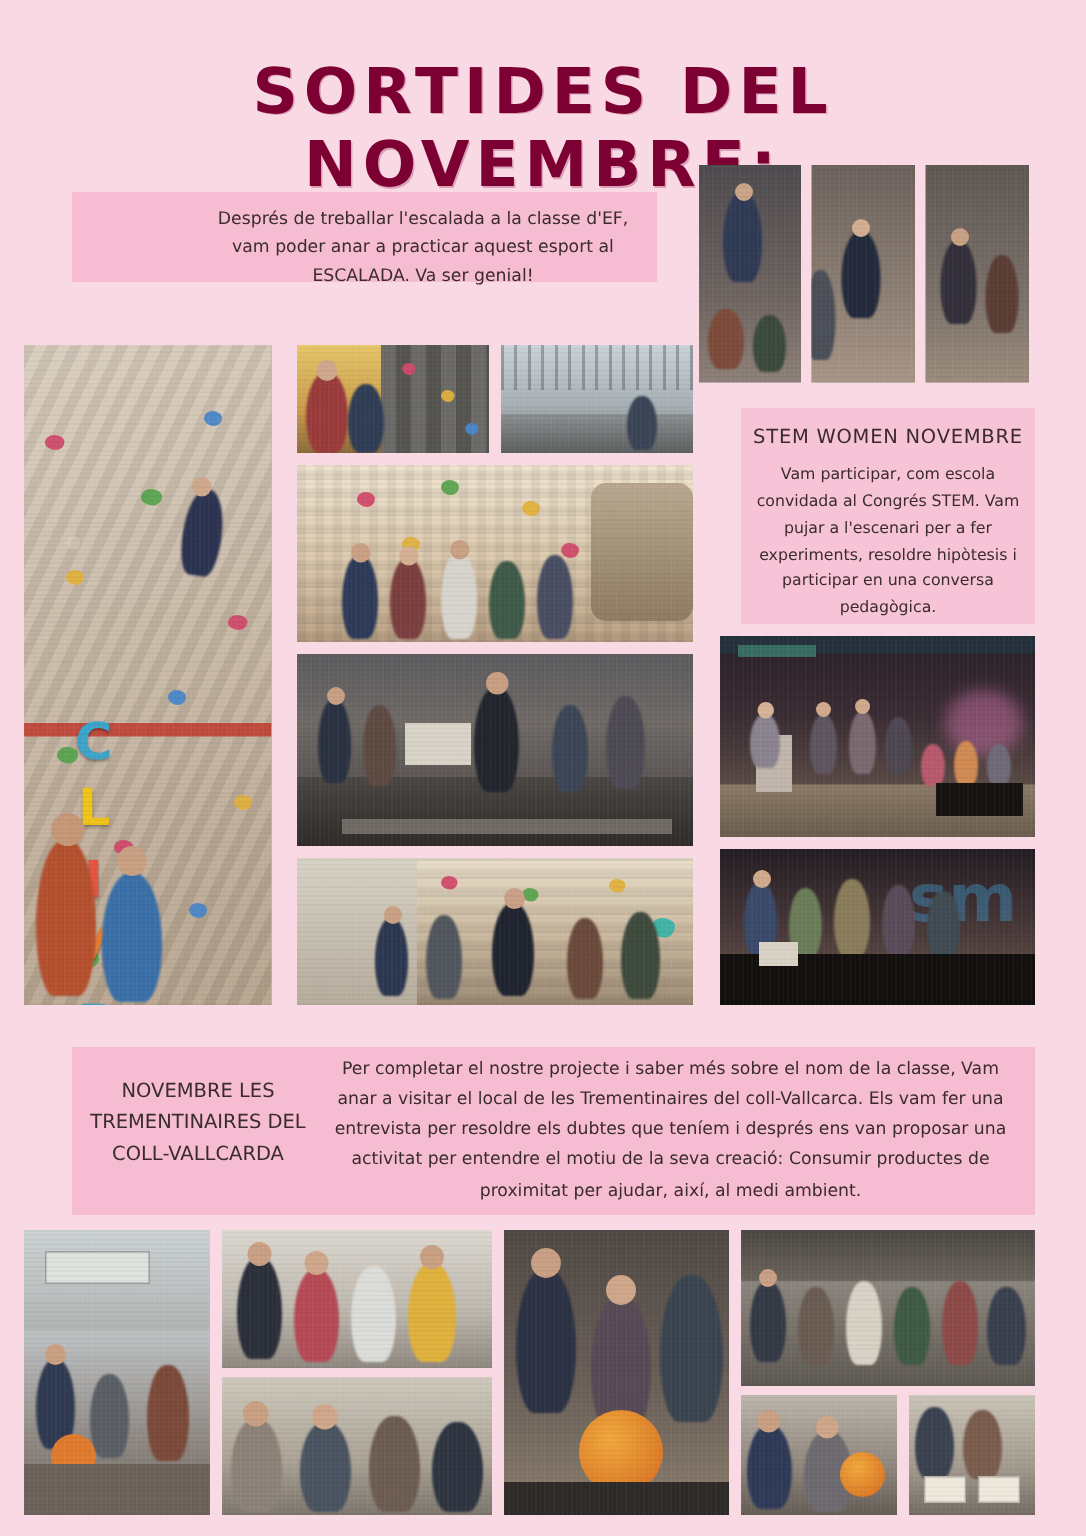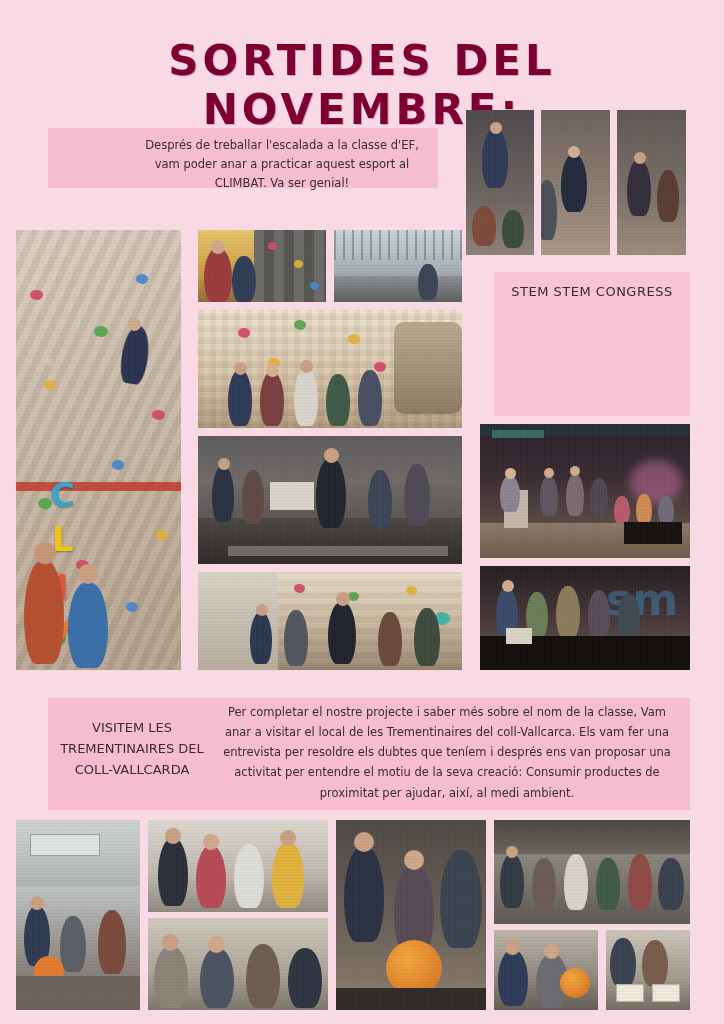--- a/index.html
+++ b/index.html
@@ -138,21 +138,21 @@
   }
 </style>
 </head>
 <body>
 
 <div class="page">
 
   <div class="title">SORTIDES DEL NOVEMBRE:</div>
 
   <div class="banner" style="left:48px; top:128px; width:390px; height:60px;"></div>
-  <div class="banner-text" style="left:132px; top:136px; width:300px;">Després de treballar l'escalada a la classe d'EF, vam poder anar a practicar aquest esport al CLIMBAT. Va ser genial!</div>
+  <div class="banner-text" style="left:132px; top:136px; width:300px;">Després de treballar l'escalada a la classe d'EF, vam poder anar a practicar aquest esport al ESCALADA. Va ser genial!</div>
 
   <div class="photo" style="left:466px; top:110px; width:68px; height:145px;">
     <div class="pf wall" style="background:linear-gradient(180deg,#4e4a4e,#6e6460 60%,#8d8078);"></div>
     <div class="fig" style="left:16px; top:18px; width:26px; height:60px; background:#2f3a55;"></div>
     <div class="head" style="left:24px; top:12px; width:12px; height:12px; background:#caa489;"></div>
     <div class="fig" style="left:6px; top:96px; width:24px; height:40px; background:#7d4b3a;"></div>
     <div class="fig" style="left:36px; top:100px; width:22px; height:38px; background:#3a4a3c;"></div>
     <div class="noise"></div>
   </div>
   <div class="photo" style="left:541px; top:110px; width:69px; height:145px;">
@@ -271,21 +271,22 @@
     <div class="head" style="left:58px; top:32px; width:12px; height:12px; background:#caa082;"></div>
     <div class="fig" style="left:86px; top:38px; width:24px; height:56px; background:#52575f;"></div>
     <div class="fig" style="left:130px; top:30px; width:28px; height:62px; background:#1f2430;"></div>
     <div class="head" style="left:138px; top:20px; width:14px; height:14px; background:#c9a084;"></div>
     <div class="fig" style="left:180px; top:40px; width:24px; height:54px; background:#6b4a3c;"></div>
     <div class="fig" style="left:216px; top:36px; width:26px; height:58px; background:#3d4a3c;"></div>
     <div class="noise"></div>
   </div>
 
   <div class="stem-box" style="left:494px; top:272px; width:196px; height:144px;"></div>
-  <div class="stem-title" style="left:494px; top:284px; width:196px;">STEM STEM CONGRESS</div>
+  <div class="stem-title" style="left:494px; top:284px; width:196px;">STEM WOMEN NOVEMBRE</div>
+  <div class="stem-body" style="left:504px; top:308px; width:176px;">Vam participar, com escola convidada al Congrés STEM. Vam pujar a l'escenari per a fer experiments, resoldre hipòtesis i participar en una conversa pedagògica.</div>
 
   <div class="photo" style="left:480px; top:424px; width:210px; height:134px;">
     <div class="pf dark-room"></div>
     <div style="position:absolute; left:0; right:0; top:0; height:12px; background:#24303a;"></div>
     <div style="position:absolute; left:12px; top:6px; width:52px; height:8px; background:#3d7c6e; opacity:.8;"></div>
     <div class="stagefloor"></div>
     <div class="spot" style="left:150px; top:36px; width:52px; height:44px; background:rgba(220,120,180,.45);"></div>
 
     <div style="position:absolute; left:24px; top:66px; width:24px; height:38px; background:#c2b6ac;"></div>
     <div class="fig" style="left:20px; top:52px; width:20px; height:36px; background:#8b8490;"></div>
@@ -312,21 +313,21 @@
     <div class="fig" style="left:46px; top:26px; width:22px; height:46px; background:#6b7c58;"></div>
     <div class="fig" style="left:76px; top:20px; width:24px; height:52px; background:#8a7c5a;"></div>
     <div class="fig" style="left:108px; top:24px; width:22px; height:48px; background:#5a4b58;"></div>
     <div class="fig" style="left:138px; top:28px; width:22px; height:44px; background:#3f4a52;"></div>
     <div style="position:absolute; left:0; right:0; bottom:0; height:34px; background:#120f0d;"></div>
     <div style="position:absolute; left:26px; bottom:26px; width:26px; height:16px; background:#d9d2c4;"></div>
     <div class="noise"></div>
   </div>
 
   <div class="banner" style="left:48px; top:698px; width:642px; height:112px;"></div>
-  <div class="vis-label" style="left:52px; top:718px; width:160px;">VISITEM LES TREMENTINAIRES DEL COLL-VALLCARDA</div>
+  <div class="vis-label" style="left:52px; top:718px; width:160px;">NOVEMBRE LES TREMENTINAIRES DEL COLL-VALLCARDA</div>
   <div class="vis-text" style="left:214px; top:702px; width:466px;">Per completar el nostre projecte i saber més sobre el nom de la classe, Vam anar a visitar el local de les Trementinaires del coll-Vallcarca. Els vam fer una entrevista per resoldre els dubtes que teníem i després ens van proposar una activitat per entendre el motiu de la seva creació: Consumir productes de proximitat per ajudar, així, al medi ambient.</div>
 
   <div class="photo" style="left:16px; top:820px; width:124px; height:190px;">
     <div class="pf class-room"></div>
     <div style="position:absolute; left:0; right:0; top:0; height:66px; background:linear-gradient(180deg,#cdd3d4,#b0b5b4);"></div>
     <div style="position:absolute; left:14px; top:14px; width:70px; height:22px; background:#dfe3df; border:1px solid #9aa0a0;"></div>
     <div class="fig" style="left:8px; top:86px; width:26px; height:60px; background:#2f3a52;"></div>
     <div class="head" style="left:14px; top:76px; width:14px; height:14px; background:#caa082;"></div>
     <div class="fig" style="left:44px; top:96px; width:26px; height:56px; background:#5a5f66;"></div>
     <div style="position:absolute; left:18px; top:136px; width:30px; height:30px; border-radius:50%; background:#e07b2e;"></div>

